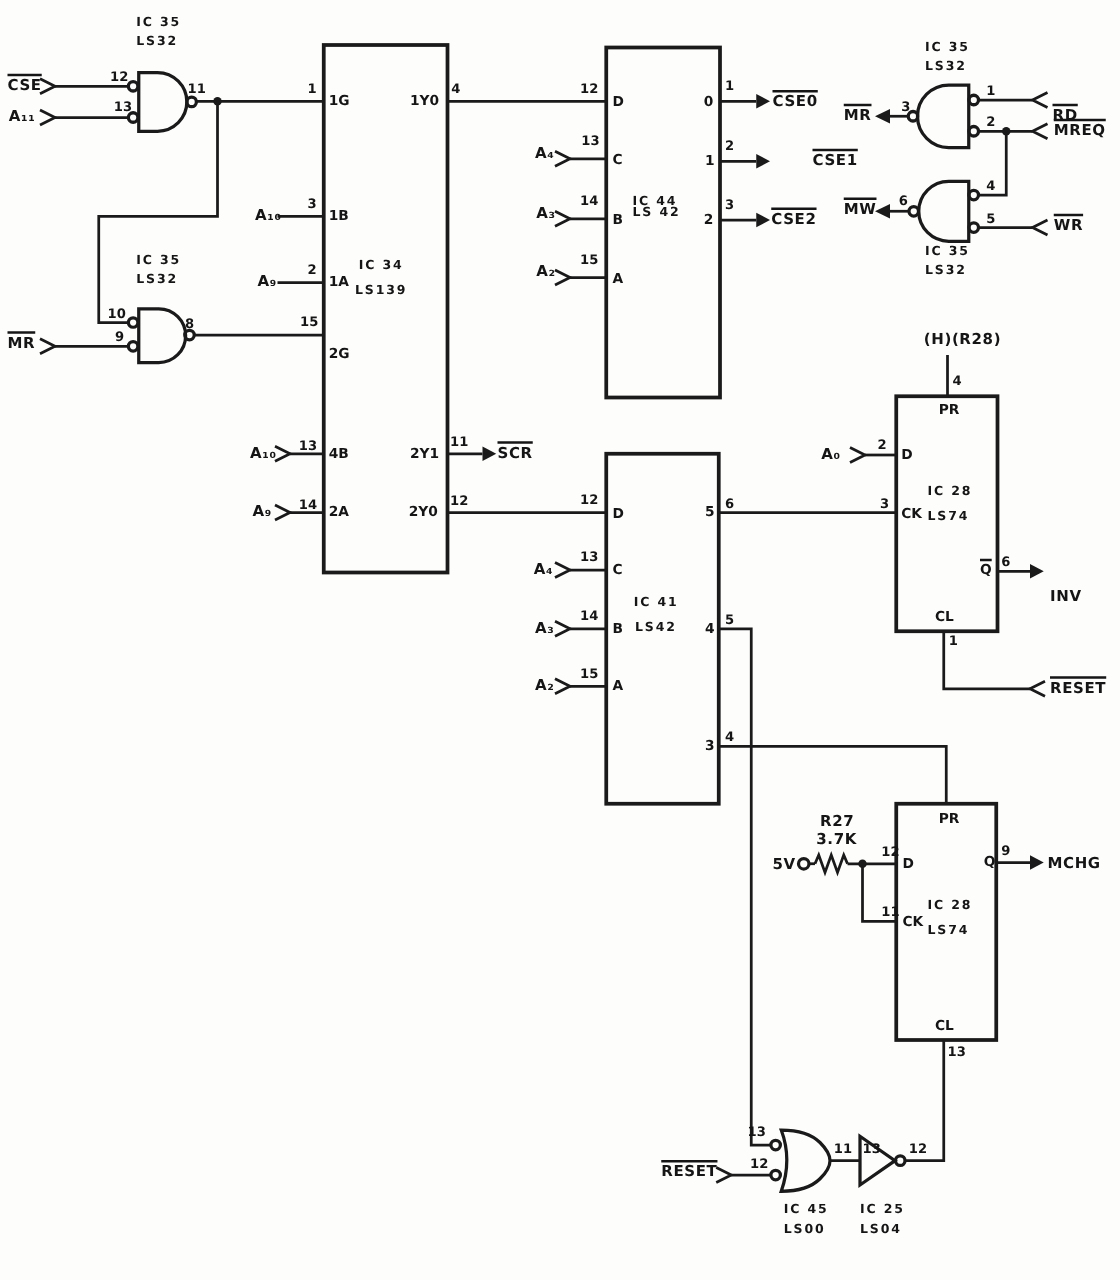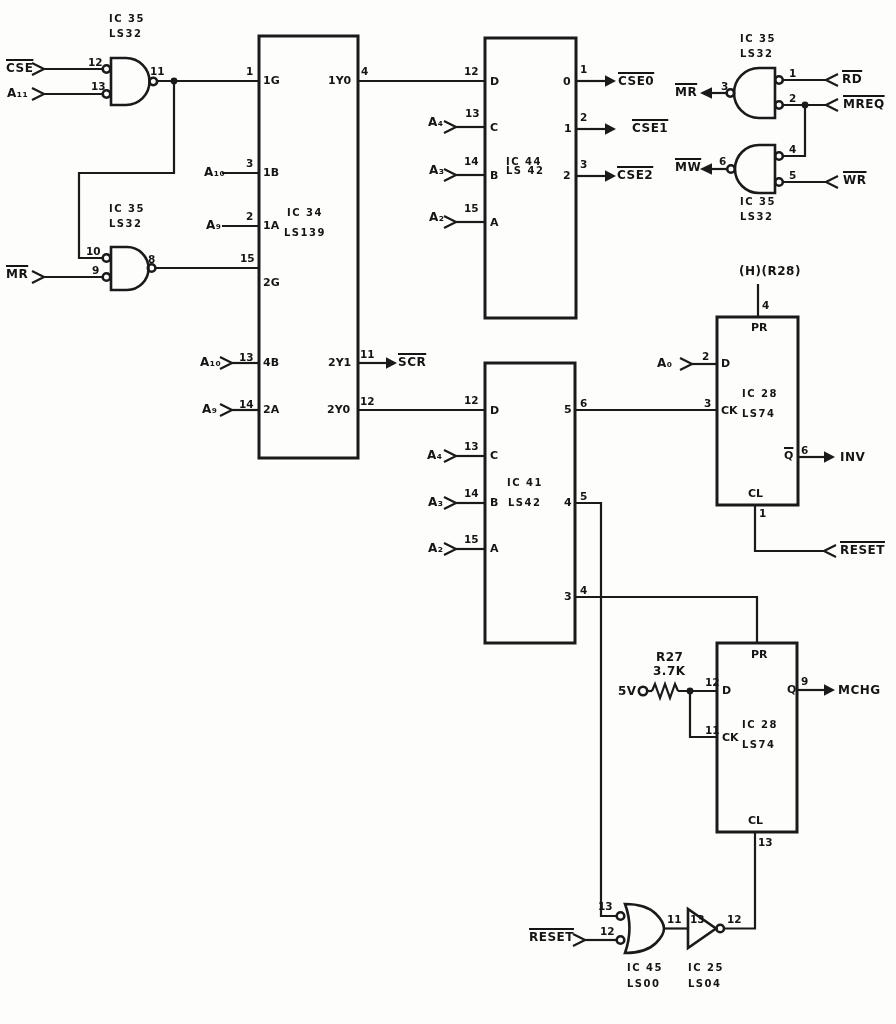--- a/index.html
+++ b/index.html
@@ -190,30 +190,30 @@
 <span class="lbl prt" style="left:563px;top:170px">2</span>
 <span class="lbl sig" style="left:428px;top:116px">A₄</span>
 <span class="lbl pin" style="left:465px;top:108px">13</span>
 <span class="lbl sig" style="left:429px;top:164px">A₃</span>
 <span class="lbl pin" style="left:464px;top:156px">14</span>
 <span class="lbl sig" style="left:429px;top:211px">A₂</span>
 <span class="lbl pin" style="left:464px;top:203px">15</span>
 <span class="lbl pin" style="left:580px;top:64px">1</span>
 <span class="lbl sig ov" style="left:618px;top:75px">CSE0</span>
 <span class="lbl pin" style="left:580px;top:112px">2</span>
-<span class="lbl sig ov" style="left:632px;top:122px">CSE1</span>
+<span class="lbl sig ov" style="left:650px;top:122px">CSE1</span>
 <span class="lbl pin" style="left:580px;top:159px">3</span>
 <span class="lbl sig ov" style="left:617px;top:169px">CSE2</span>
 
 <span class="lbl icn" style="left:740px;top:34px">IC 35</span>
 <span class="lbl icn" style="left:740px;top:49px">LS32</span>
 <span class="lbl sig ov" style="left:675px;top:86px">MR</span>
 <span class="lbl pin" style="left:721px;top:81px">3</span>
 <span class="lbl pin" style="left:789px;top:68px">1</span>
-<span class="lbl sig ov" style="left:842px;top:73px">RD</span>
+<span class="lbl sig ov" style="left:842px;top:86px">RD</span>
 <span class="lbl pin" style="left:789px;top:93px">2</span>
 <span class="lbl sig ov" style="left:843px;top:98px">MREQ</span>
 <span class="lbl pin" style="left:789px;top:144px">4</span>
 <span class="lbl sig ov" style="left:675px;top:161px">MW</span>
 <span class="lbl pin" style="left:719px;top:156px">6</span>
 <span class="lbl pin" style="left:789px;top:170px">5</span>
 <span class="lbl sig ov" style="left:843px;top:174px">WR</span>
 <span class="lbl icn" style="left:740px;top:197px">IC 35</span>
 <span class="lbl icn" style="left:740px;top:212px">LS32</span>
 
@@ -223,21 +223,21 @@
 <span class="lbl sig" style="left:657px;top:357px">A₀</span>
 <span class="lbl pin" style="left:702px;top:351px">2</span>
 <span class="lbl prt" style="left:721px;top:358px">D</span>
 <span class="lbl pin" style="left:580px;top:398px">6</span>
 <span class="lbl pin" style="left:704px;top:398px">3</span>
 <span class="lbl prt" style="left:721px;top:405px">CK</span>
 <span class="lbl icn" style="left:742px;top:389px">IC 28</span>
 <span class="lbl icn" style="left:742px;top:409px">LS74</span>
 <span class="lbl prt ov" style="left:784px;top:450px">Q</span>
 <span class="lbl pin" style="left:801px;top:445px">6</span>
-<span class="lbl sig" style="left:840px;top:451px">INV</span>
+<span class="lbl sig" style="left:840px;top:471px">INV</span>
 <span class="lbl prt" style="left:748px;top:488px">CL</span>
 <span class="lbl pin" style="left:759px;top:508px">1</span>
 <span class="lbl sig ov" style="left:840px;top:544px">RESET</span>
 
 <span class="lbl pin" style="left:464px;top:395px">12</span>
 <span class="lbl icn" style="left:507px;top:478px">IC 41</span>
 <span class="lbl icn" style="left:508px;top:498px">LS42</span>
 <span class="lbl prt" style="left:490px;top:405px">D</span>
 <span class="lbl prt" style="left:490px;top:450px">C</span>
 <span class="lbl prt" style="left:490px;top:497px">B</span>

